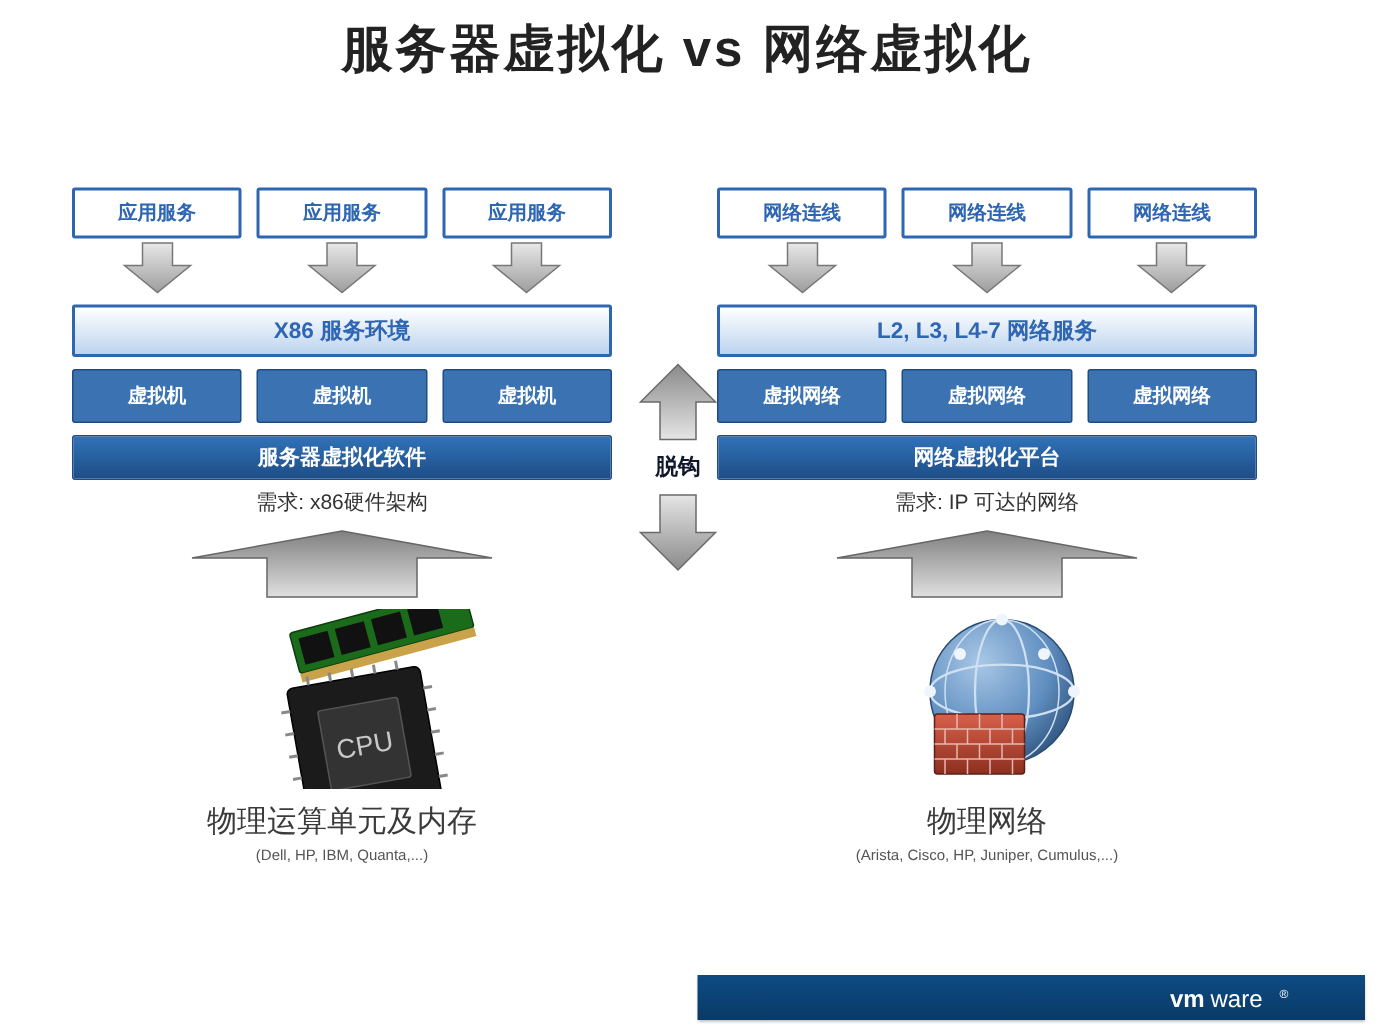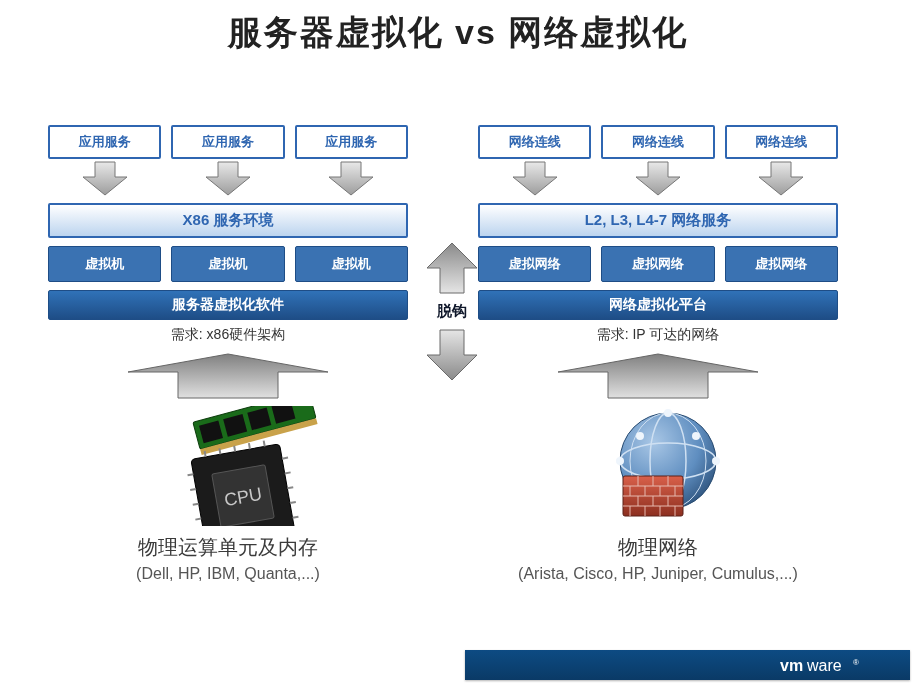--- a/index.html
+++ b/index.html
@@ -132,21 +132,21 @@
 
   .bottom-title {
     text-align: center;
     font-size: 20px;
     color: #3b3b3b;
     margin-top: 8px;
     font-weight: 400;
   }
   .bottom-sub {
     text-align: center;
-    font-size: 16px;
+    font-size: 10px;
     color: #555;
     margin-top: 4px;
   }
 
   
   .center-col {
     position: absolute;
     left: 412px;
     top: 238px;
     width: 80px;

